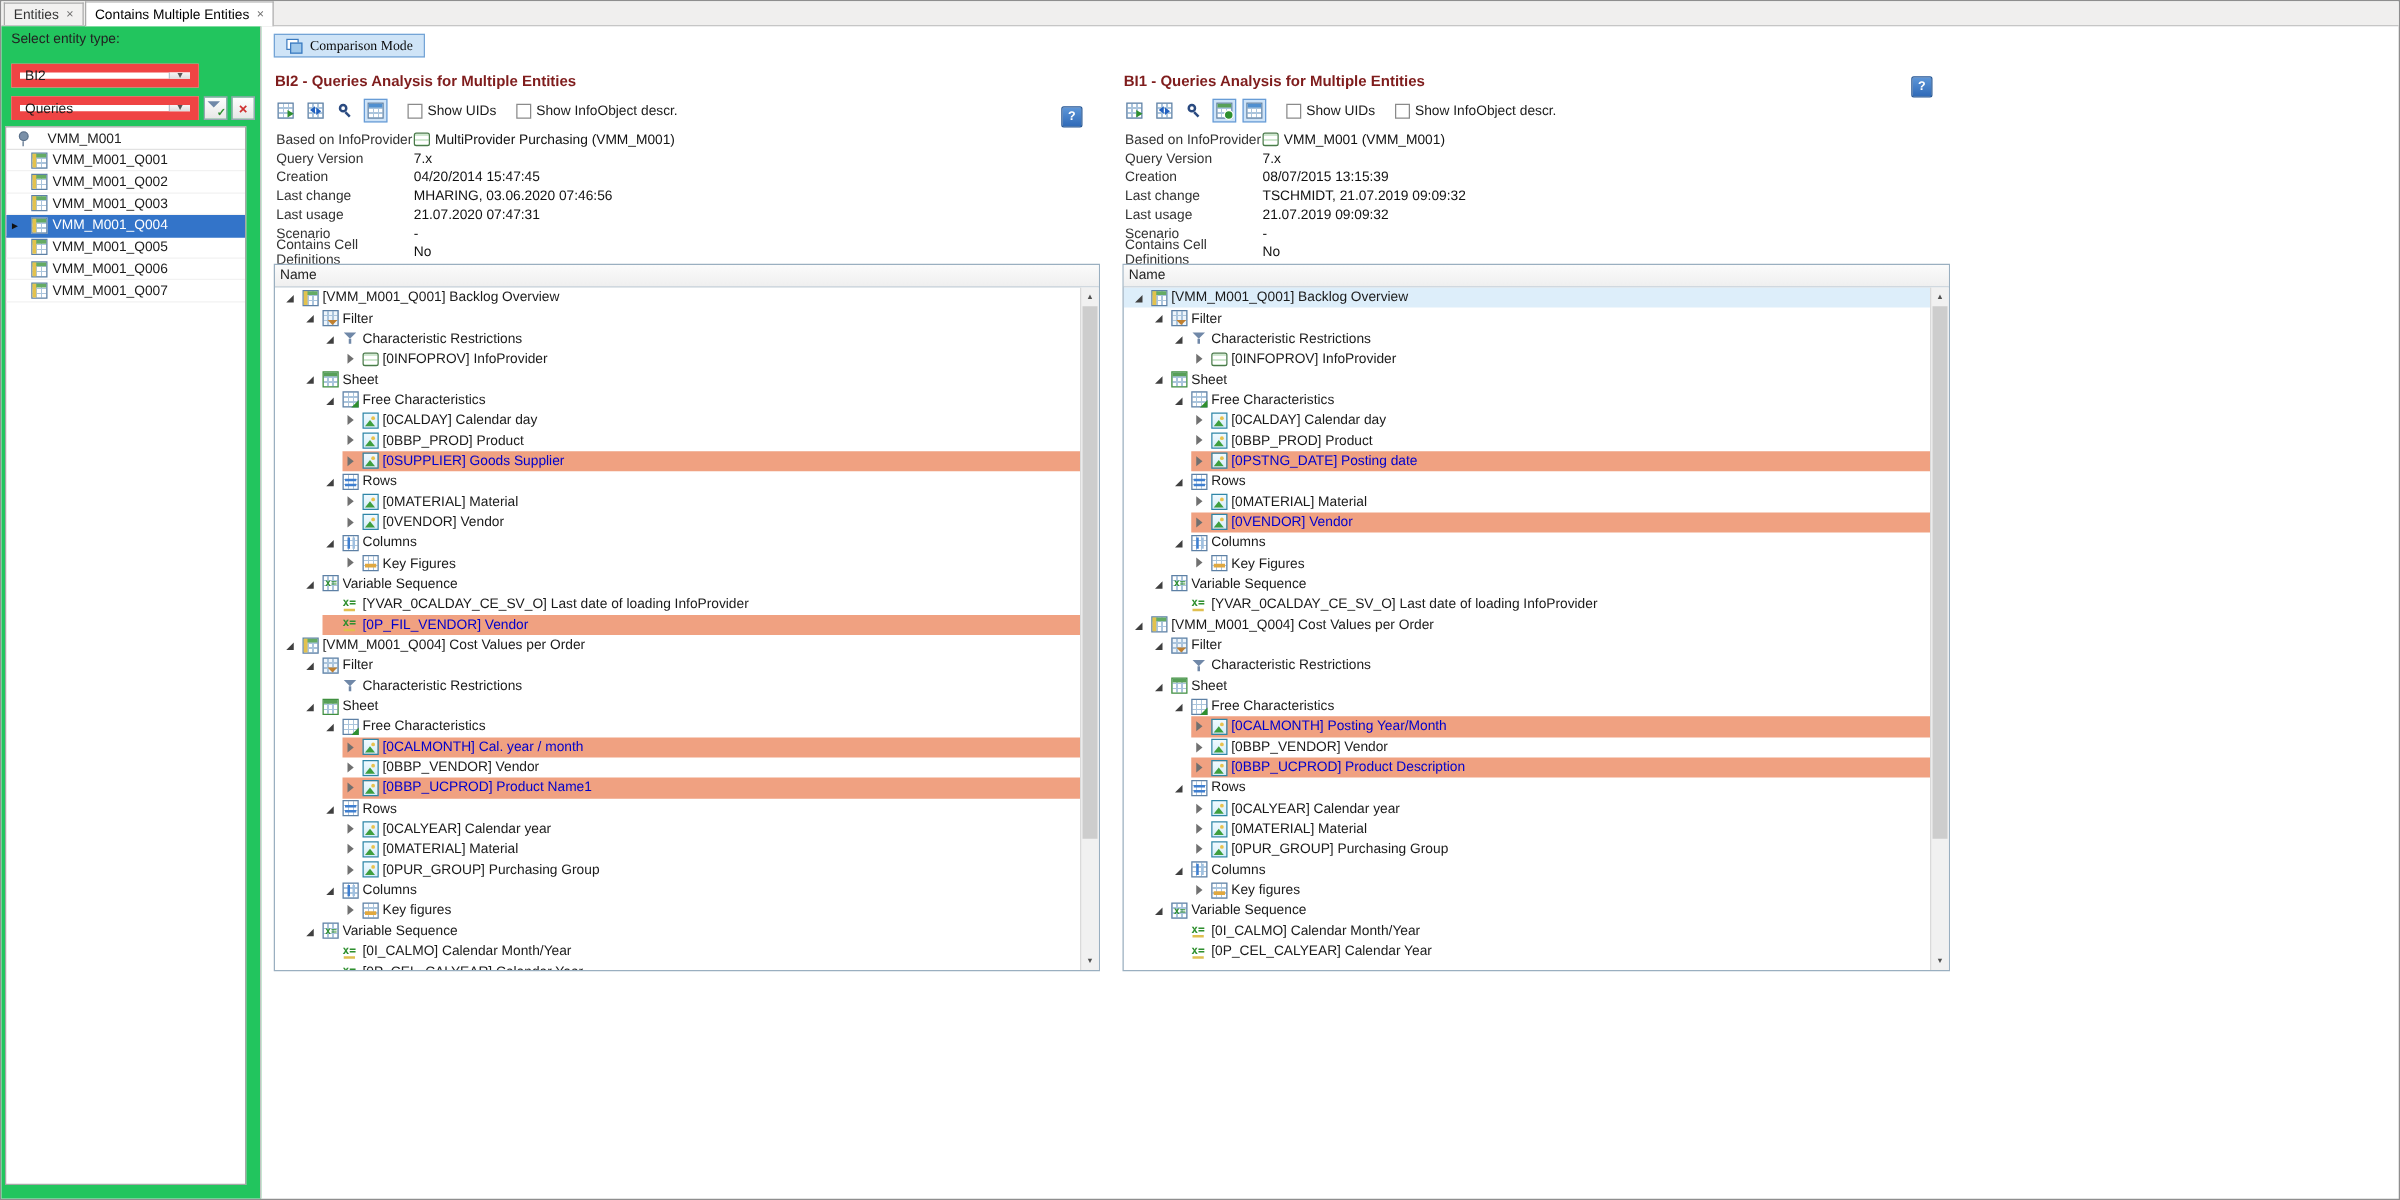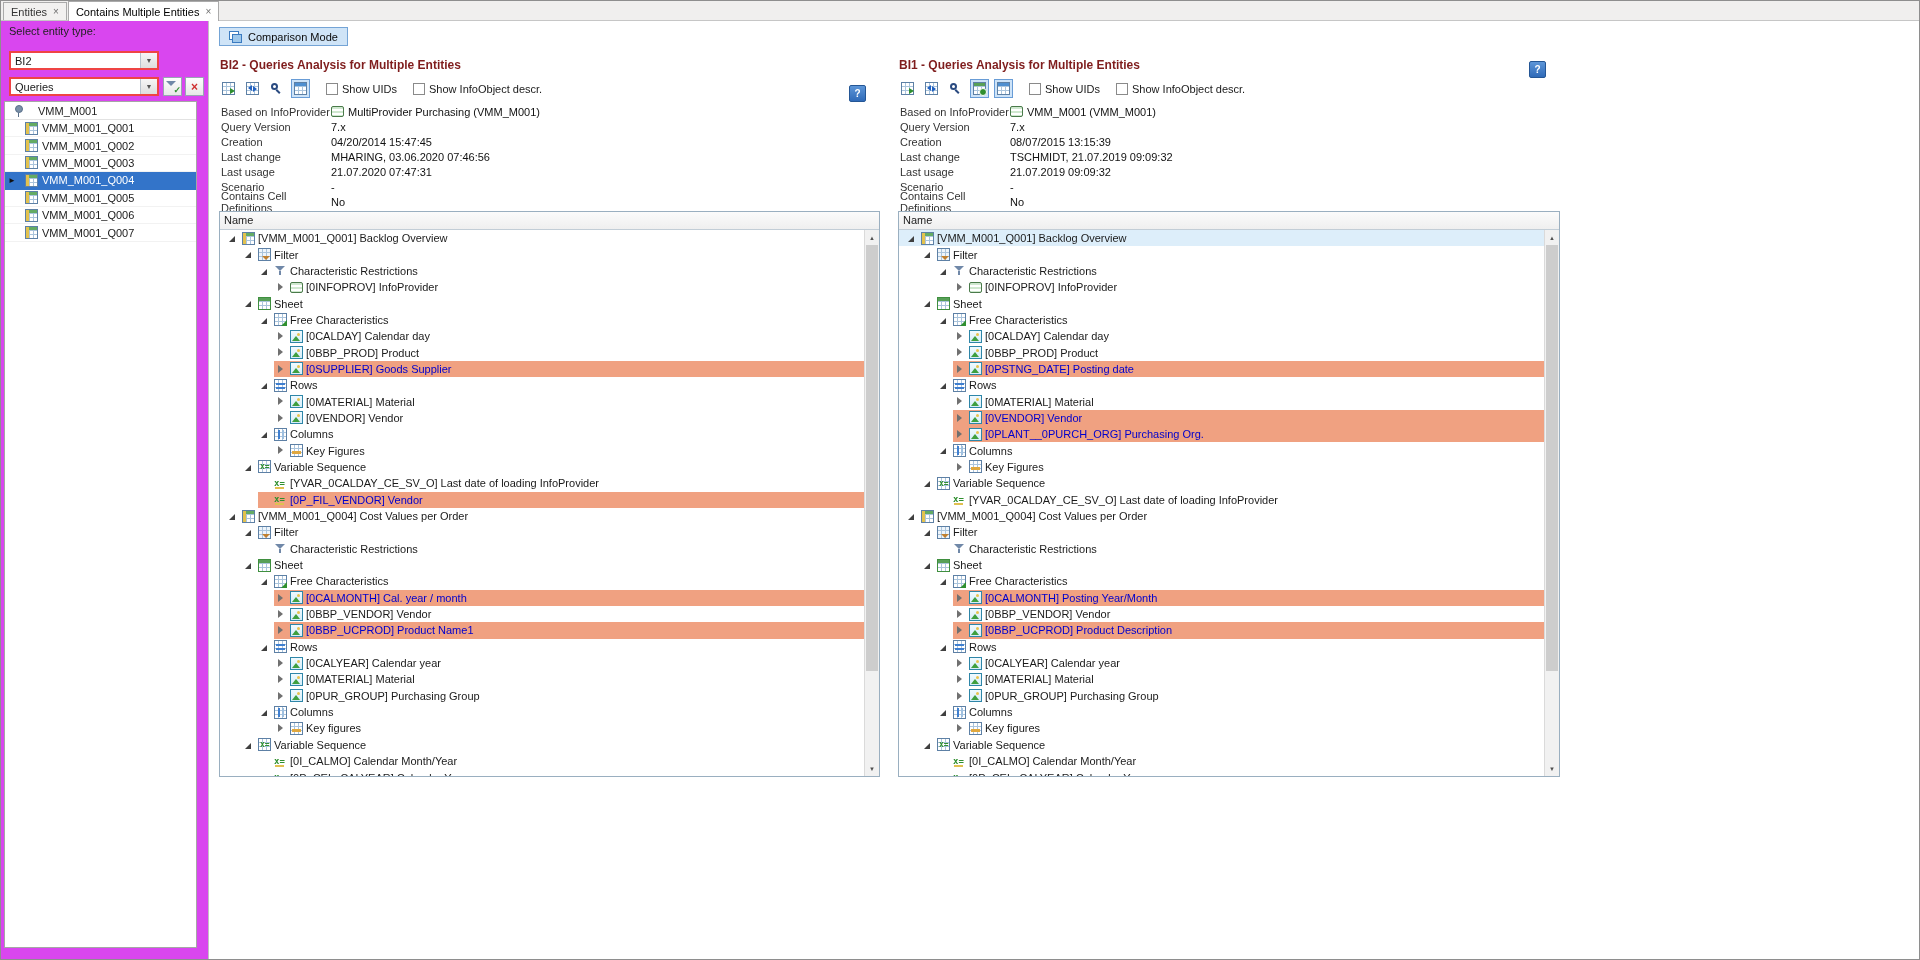--- a/index.html
+++ b/index.html
@@ -8,40 +8,40 @@
 
   
   .tabbar{position:absolute;left:0;top:0;right:0;height:20px;background:#f0efee;border-bottom:1px solid #c6c6c6;
     display:flex;align-items:flex-end;padding-left:2px;box-sizing:border-box;}
   .tab{height:17px;display:flex;align-items:center;gap:6px;padding:0 7px;border:1px solid #aaa;border-bottom:none;
     background:#f2f1f0;margin-right:1px;color:#333;position:relative;}
   .tab.active{background:#fff;height:19px;margin-bottom:-1px;z-index:3;color:#000;}
   .tab-close{font-size:10px;color:#707070;line-height:1;}
 
   
-  .sidebar{position:absolute;left:0;top:20px;width:208px;bottom:0;background:#d946ef;border-right:1px solid #c2c2c2;box-sizing:border-box;}
+  .sidebar{position:absolute;left:0;top:20px;width:208px;bottom:0;background:#22c55e;border-right:1px solid #c2c2c2;box-sizing:border-box;}
   .sb-label{position:absolute;left:8px;top:4px;color:#222;}
-  .combo{position:absolute;left:8px;width:150px;height:19px;background:#fff;border:2px solid #ef4444;display:flex;align-items:center;box-sizing:border-box;}
+  .combo{position:absolute;left:8px;width:150px;height:19px;background:#fff;border:7px solid #ef4444;display:flex;align-items:center;box-sizing:border-box;}
   .combo .cv{flex:1;padding-left:4px;}
   .combo .cb{width:16px;align-self:stretch;background:linear-gradient(#f6f6f6,#dedede);border-left:1px solid #b8c3cd;
     display:flex;align-items:center;justify-content:center;font-size:7px;color:#555;}
   #combo-entity{top:30px;} #combo-object{top:56px;}
   .sb-mini{position:absolute;top:56px;width:19px;height:19px;background:linear-gradient(#fefefe,#e7e7e7);
     border:1px solid #98a6b3;box-sizing:border-box;display:flex;align-items:center;justify-content:center;padding:0;}
   #mini1{left:162px;} #mini2{left:184px;}
   .redx{color:#cf3030;font-weight:bold;font-size:12px;line-height:1;}
   .sb-list{position:absolute;left:3px;right:11px;top:80px;bottom:11px;background:#fff;border:1px solid #a6a6a6;overflow:hidden;box-sizing:border-box;}
   .sb-head{height:17px;display:flex;align-items:center;border-bottom:1px solid #e2e2e2;padding-left:8px;gap:14px;color:#222;}
   .sb-row{height:16.4px;display:flex;align-items:center;gap:4px;padding-left:20px;position:relative;border-bottom:1px solid #f2f2f2;}
   .sb-row.sel{background:#3374c9;color:#fff;border-bottom-color:#3374c9;}
   .sel-arrow{position:absolute;left:3px;font-size:8px;color:#101010;}
 
   
   .cmp-btn{position:absolute;left:218px;top:26px;height:19px;display:flex;align-items:center;gap:6px;padding:0 9px;
-    background:#cfe4f7;border:1px solid #74a4d6;font-family:Liberation Sans, sans-serif;font-size:11px;color:#0a0a0a;}
+    background:#cfe4f7;border:1px solid #74a4d6;font-family:Liberation Serif, serif;font-size:11px;color:#0a0a0a;}
   .i-cmp{width:13px;height:12px;position:relative;flex:none;}
   .i-cmp::before{content:"";position:absolute;left:0;top:0;width:8px;height:7px;border:1px solid #3a7ac0;background:#fff;}
   .i-cmp::after{content:"";position:absolute;right:0;bottom:0;width:8px;height:7px;border:1px solid #3a7ac0;background:#9ec7ea;}
 
   
   .panel{position:absolute;top:57px;height:719px;}
   #panel0{left:218px;width:661px;} #panel1{left:897px;width:662px;}
   .ptitle{font-size:12px;font-weight:bold;color:#7f1d1d;padding-left:1px;}
   .help{position:absolute;width:15px;height:15px;background:linear-gradient(#5d96d8,#2f6ab8);border:1px solid #245695;border-radius:2px;
     color:#fff;font-size:10px;font-weight:bold;display:flex;align-items:center;justify-content:center;right:14px;}
@@ -726,28 +726,20 @@
           </div>
           <div class="trow">
             <span class="ind" style="width: 54px;"></span>
             <span class="tcontent hl">
               <span class="ex c"></span>
               <span class="icn i-char"></span>
               <span class="tlabel">[0VENDOR] Vendor</span>
             </span>
           </div>
           <div class="trow">
-            <span class="ind" style="width: 54px;"></span>
-            <span class="tcontent hl">
-              <span class="ex c"></span>
-              <span class="icn i-char"></span>
-              <span class="tlabel">[0PLANT__0PURCH_ORG] Purchasing Org.</span>
-            </span>
-          </div>
-          <div class="trow">
             <span class="ind" style="width: 38px;"></span>
             <span class="tcontent">
               <span class="ex e"></span>
               <span class="icn i-columns"></span>
               <span class="tlabel">Columns</span>
             </span>
           </div>
           <div class="trow">
             <span class="ind" style="width: 54px;"></span>
             <span class="tcontent">

